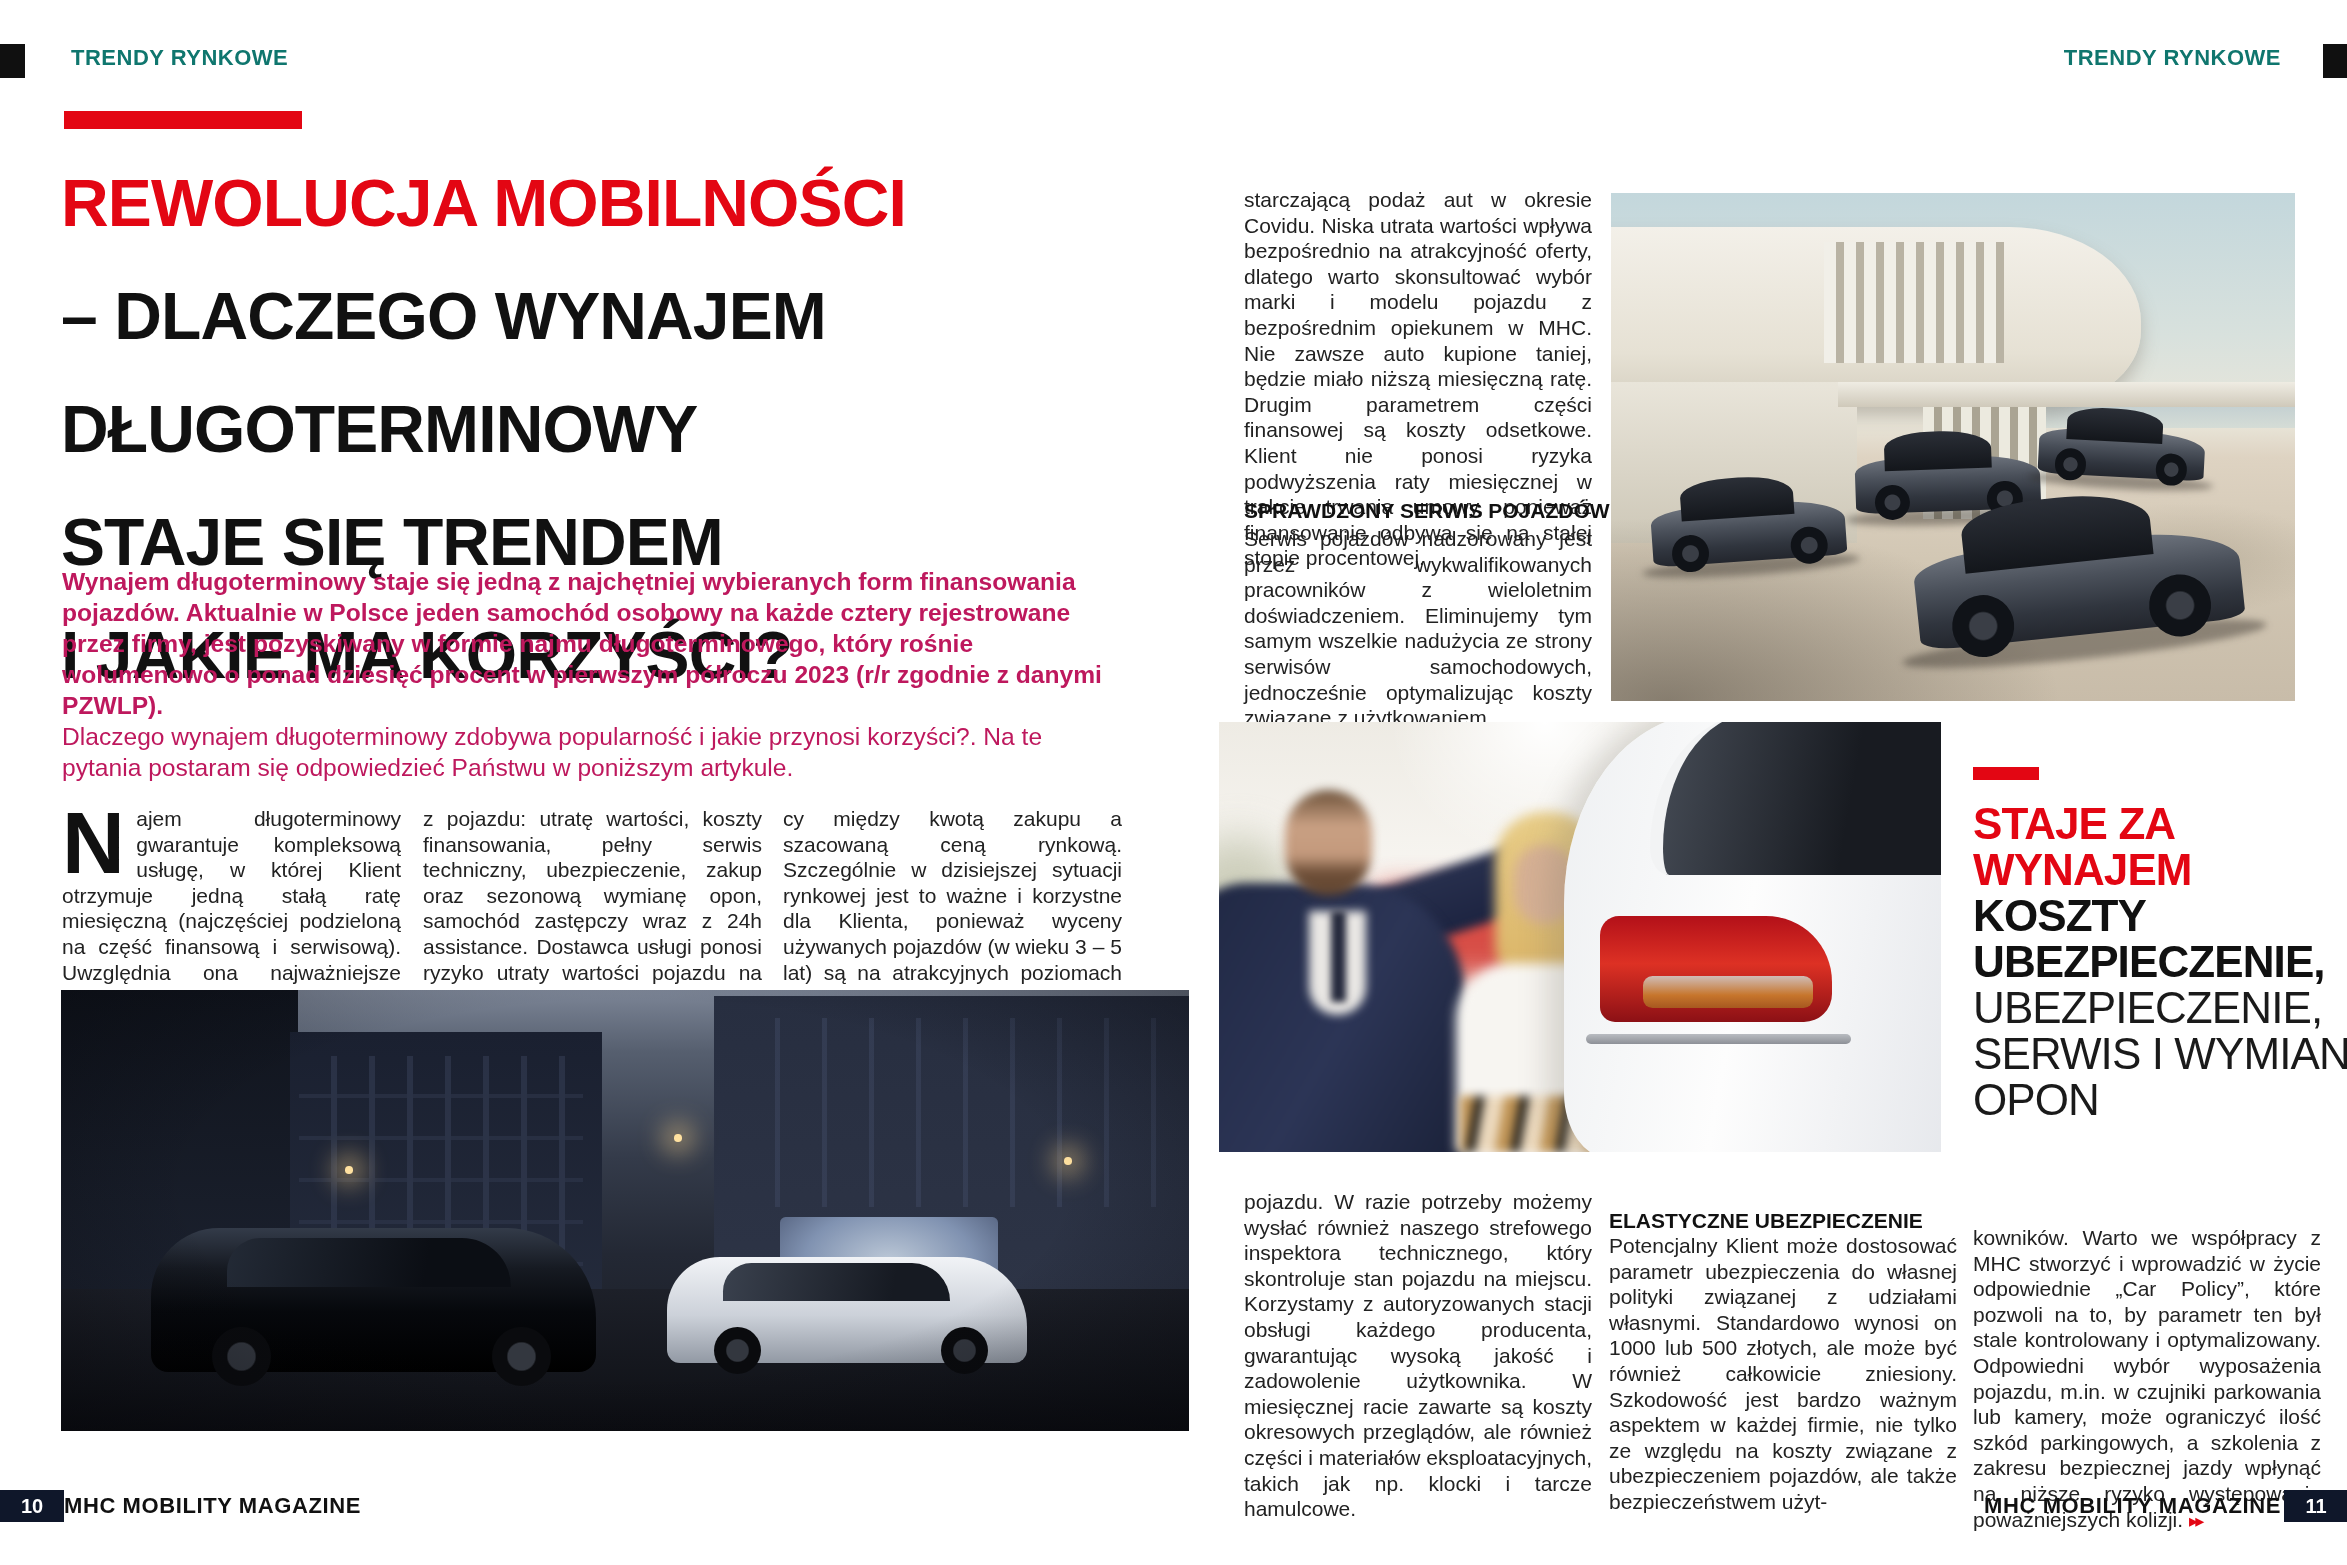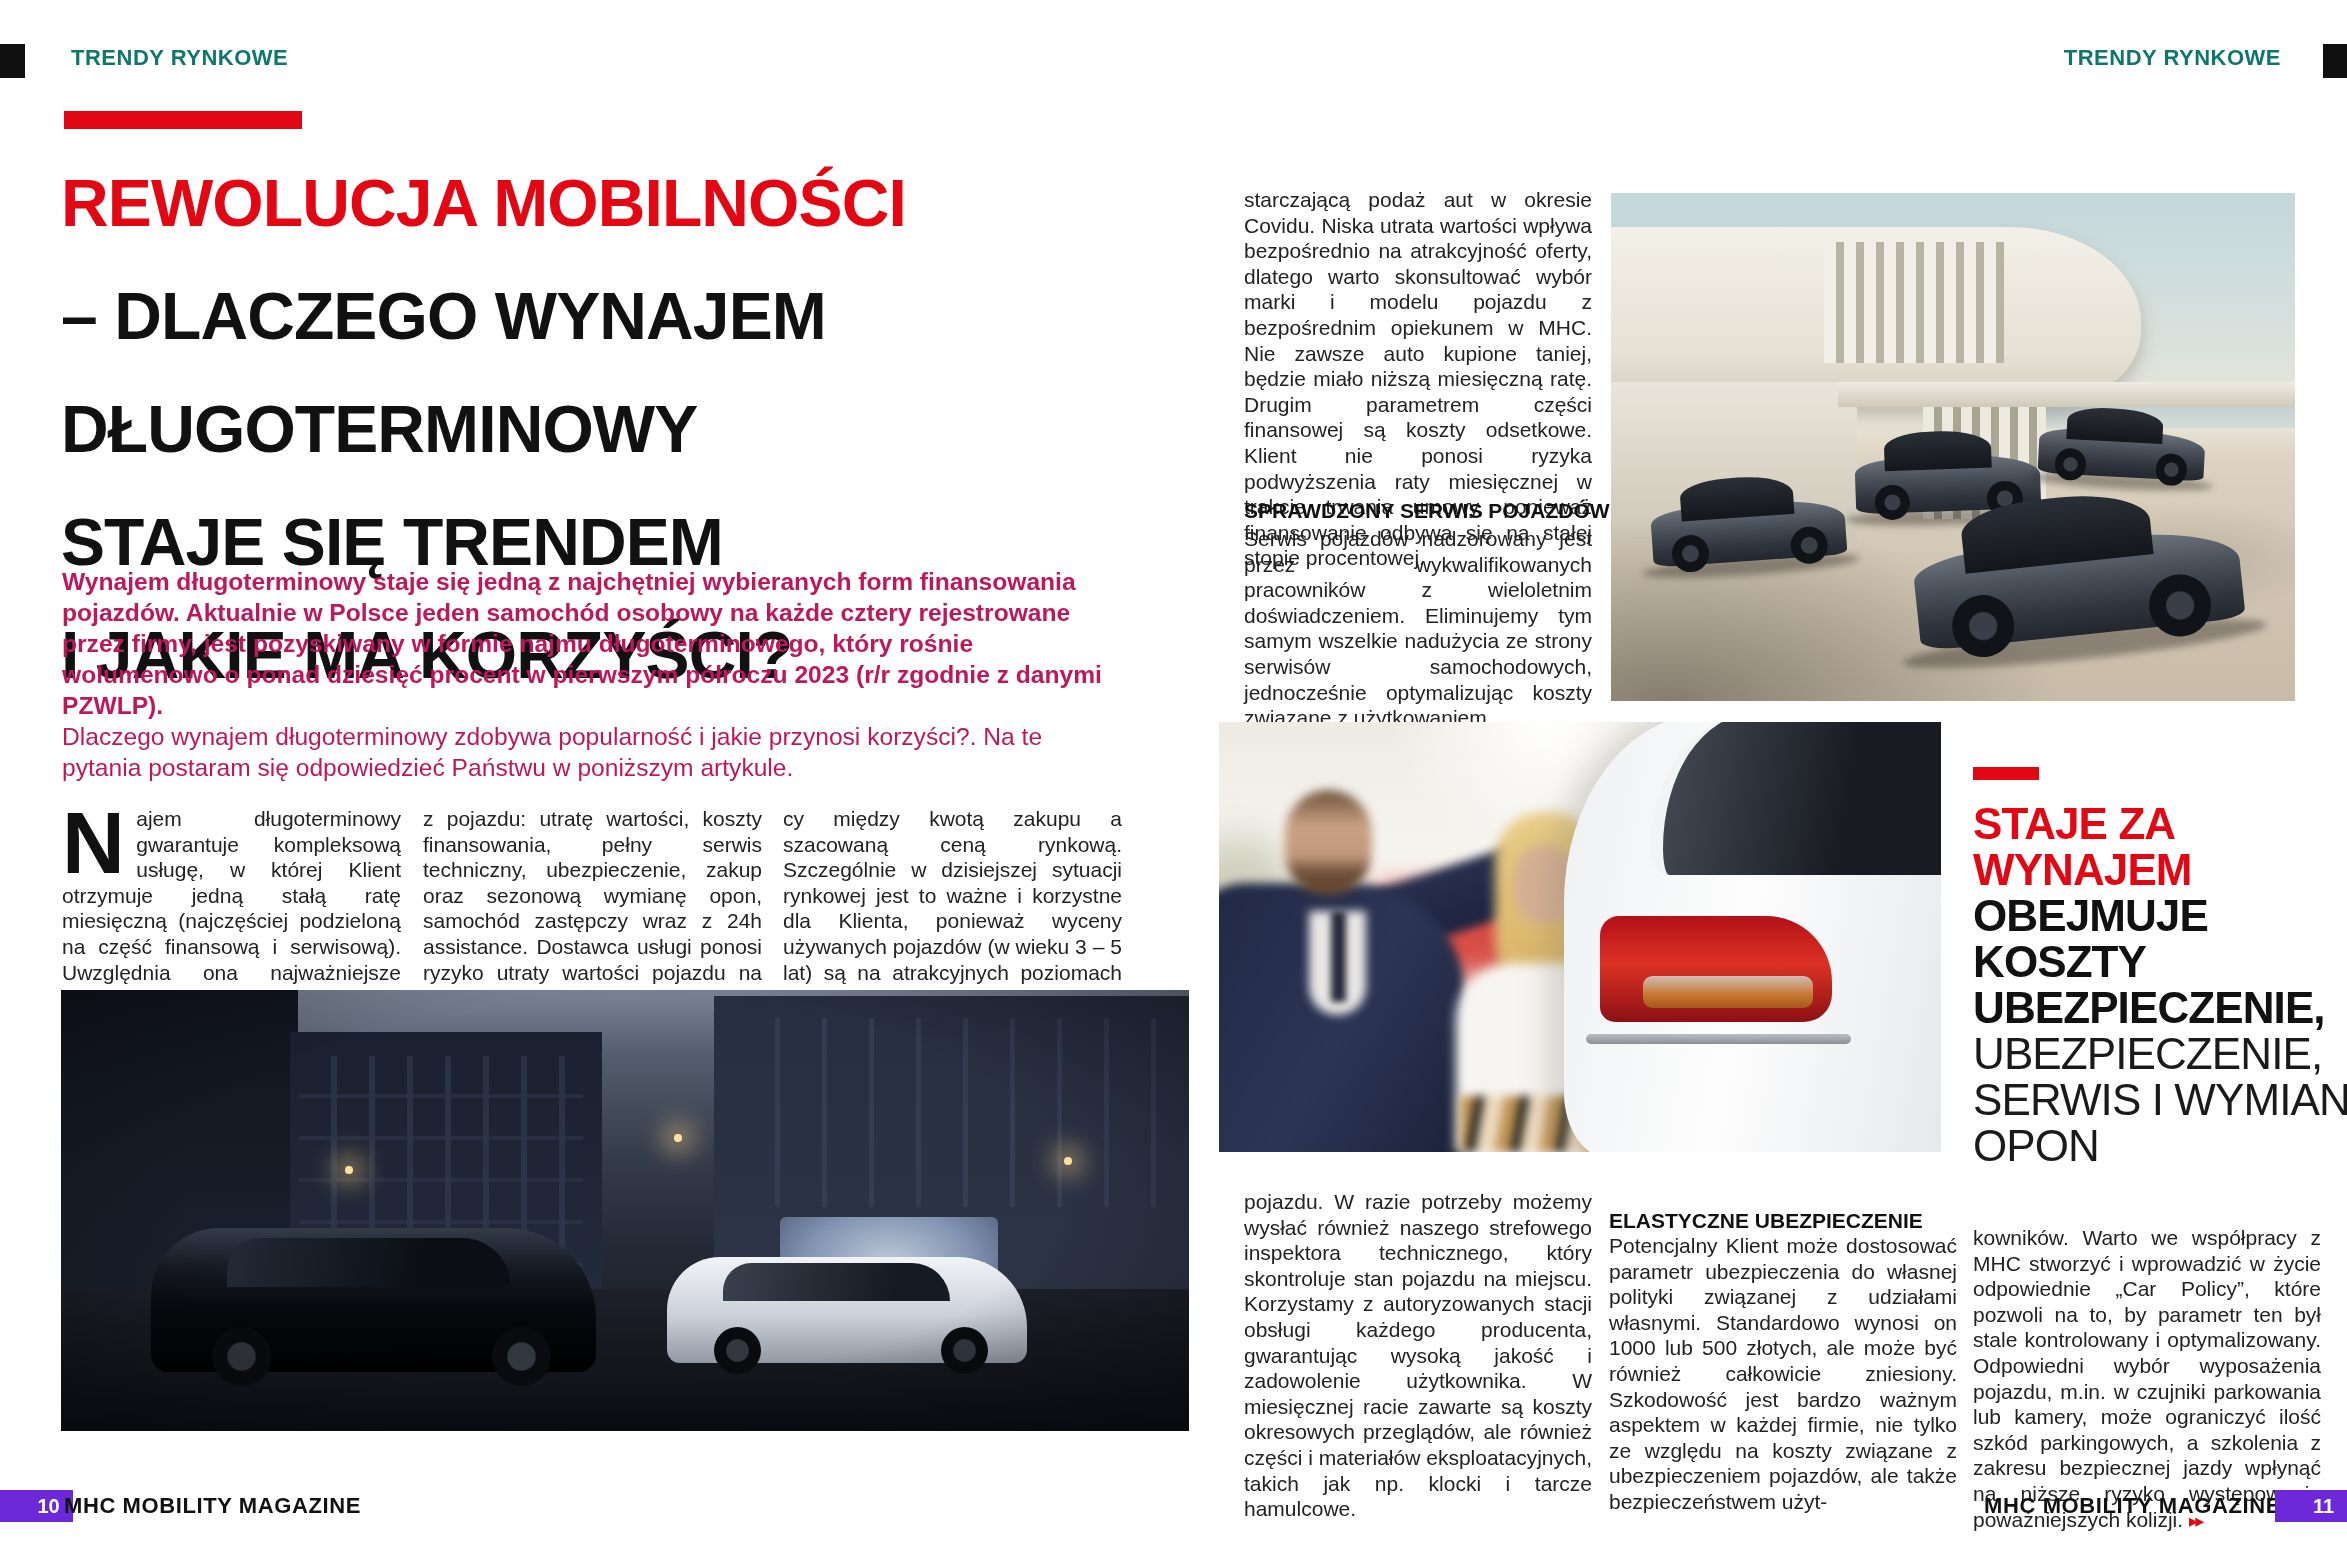--- a/index.html
+++ b/index.html
@@ -17,21 +17,21 @@
   .title .t-blk{color:#111;display:block;margin-top:40px;}
 
   .lead{left:62px;top:566px;width:1065px;}
   .lead p{margin:0;font-size:24.6px;line-height:31px;color:#be185d;}
   .lead .lead-bold{font-weight:700;}
 
   .bodycol{top:806px;width:339px;font-size:21px;line-height:25.6px;text-align:justify;color:#222;}
   .dropcap{float:left;font-size:87px;line-height:66px;font-weight:700;padding:3.8px 11.4px 0 0;color:#111;}
 
   
-  .pgbox{width:49px;height:32px;background:#6d28d9;color:#fff;font-size:20px;font-weight:700;display:flex;align-items:center;justify-content:center;top:1490px;padding-left:24px;}
+  .pgbox{width:64px;height:32px;background:#0f172a;color:#fff;font-size:20px;font-weight:700;display:flex;align-items:center;justify-content:center;top:1490px;}
   .maglabel{top:1493px;font-size:22px;font-weight:700;letter-spacing:0.6px;color:#111;white-space:nowrap;}
 
   
   .rcol{width:348px;font-size:21px;line-height:25.6px;text-align:justify;color:#222;}
   .subhead{font-size:21px;font-weight:700;color:#111;white-space:nowrap;}
   .cont-marker{color:#e30613;font-size:18px;letter-spacing:-2.8px;font-weight:700;}
 
   
   .hl{left:1973px;top:767px;width:364px;}
   .hl .hl-bar{width:66px;height:13.2px;background:#e30613;margin-bottom:21px;}
@@ -247,21 +247,20 @@
   <div class="abs ps-win"></div>
   <div class="abs ps-tail"></div>
   <div class="abs ps-tail-in"></div>
   <div class="abs ps-trim"></div>
 </div>
 
 <div class="abs hl">
   <div class="hl-bar"></div>
   <div class="line hl-red">STAJE ZA</div>
   <div class="line hl-red">WYNAJEM</div>
-  <div class="line hl-bold">OBEJMUJE</div>
   <div class="line hl-bold">KOSZTY</div>
   <div class="line hl-bold">UBEZPIECZENIE,</div>
   <div class="line hl-light">UBEZPIECZENIE,</div>
   <div class="line hl-light">SERWIS I WYMIANĘ</div>
   <div class="line hl-light">OPON</div>
 </div>
 
 <div class="abs rcol" style="left:1244px;top:1189px;">
   <span>pojazdu. W razie potrzeby możemy wysłać również naszego strefowego inspektora technicznego, który skontroluje stan pojazdu na miejscu. Korzystamy z autoryzowanych stacji obsługi każdego producenta, gwarantując wysoką jakość i zadowolenie użytkownika. W miesięcznej racie zawarte są koszty okresowych przeglądów, ale również części i materiałów eksploatacyjnych, takich jak np. klocki i tarcze hamulcowe.</span>
 </div>

